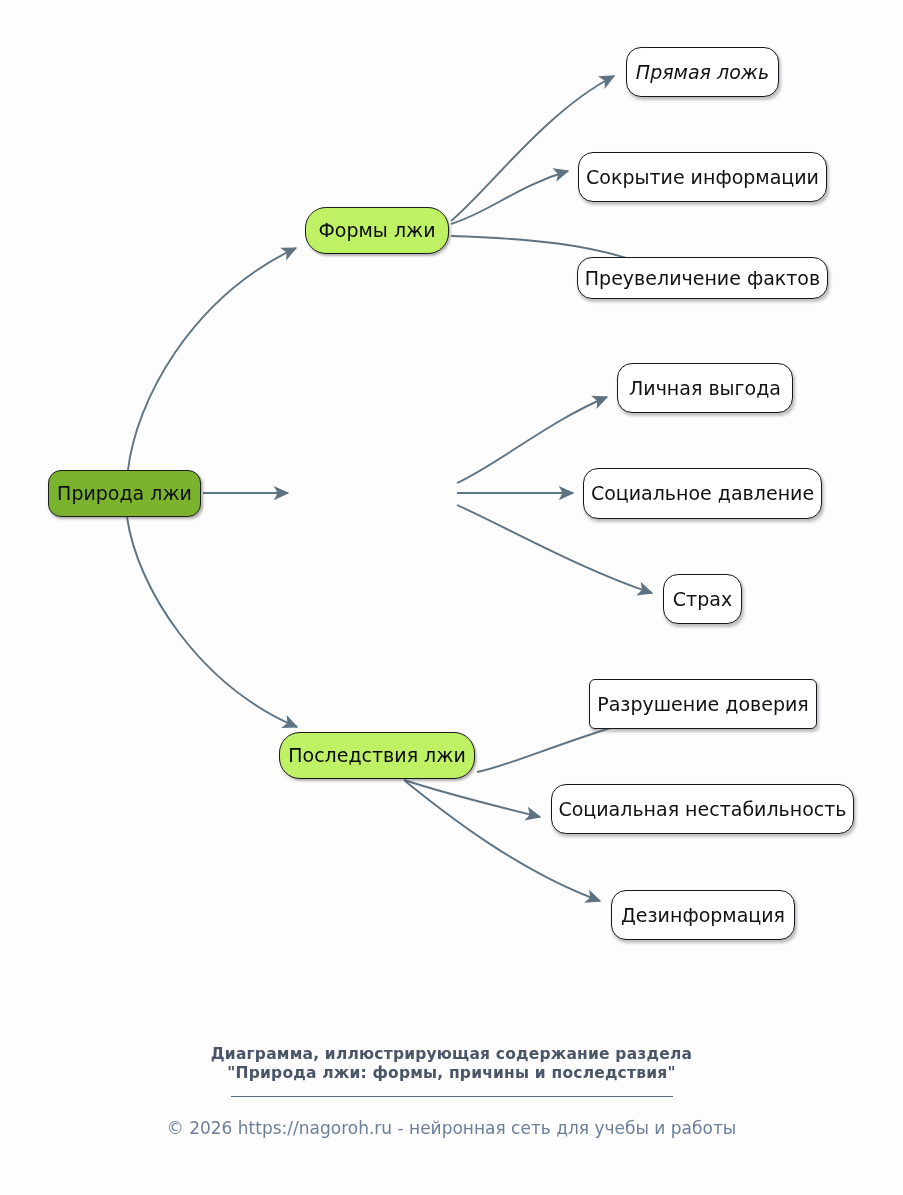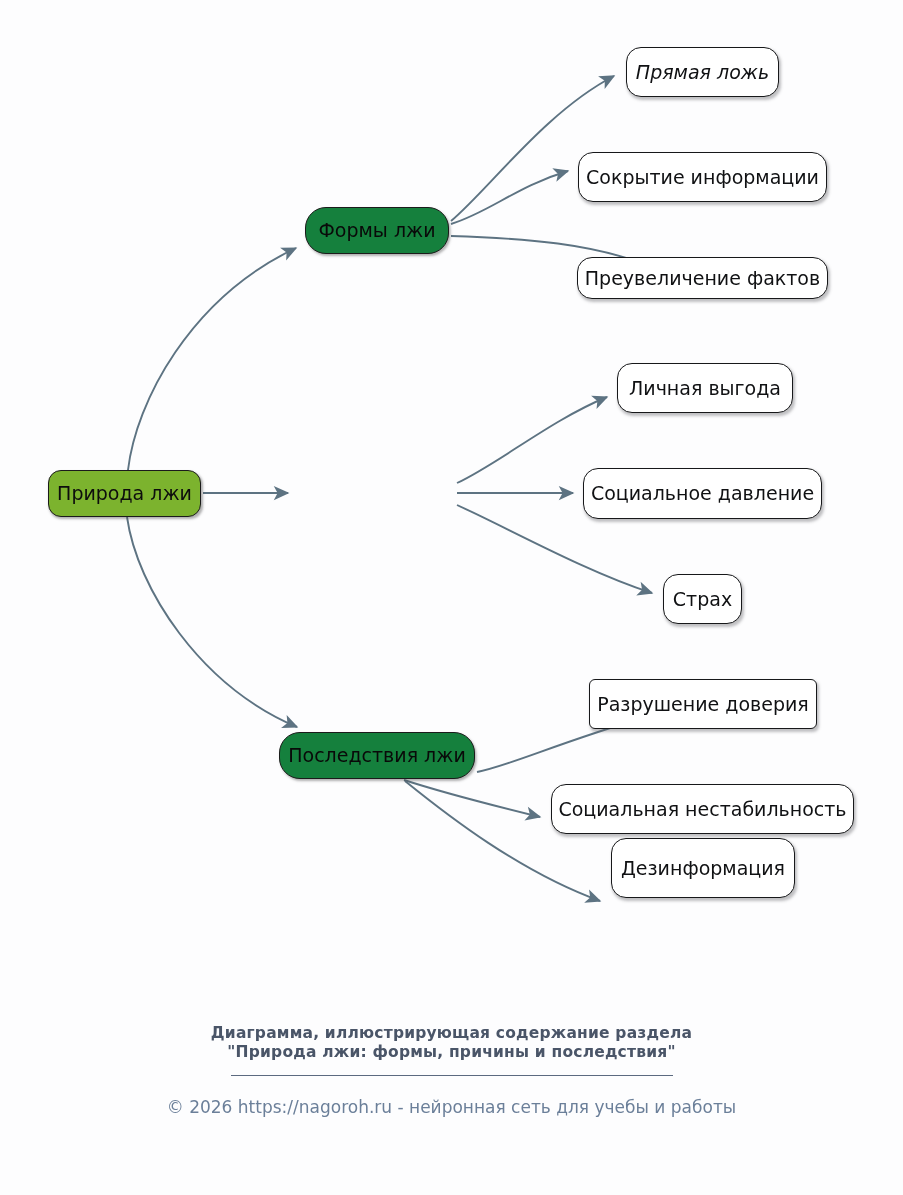--- a/index.html
+++ b/index.html
@@ -34,40 +34,41 @@
   }
   .node-root {
     background: #7cb32e;
     border: 1.6px solid #1b1b1b;
     border-radius: 13px;
     color: #0d0d0d;
     font-size: 19px;
     box-shadow: 1.5px 2px 2.5px rgba(60,60,60,0.40);
   }
   .node-branch {
-    background: #15803d;
+    background: #bef264;
     border: 1.6px solid #1b1b1b;
     border-radius: 21px;
     color: #090909;
     font-size: 19px;
     box-shadow: 1.5px 2px 2.5px rgba(60,60,60,0.40);
   }
   .node-leaf {
     background: #ffffff;
     border: 1.7px solid #17181a;
     border-radius: 15px;
     color: #101113;
     font-size: 19px;
     box-shadow: 1.5px 2.5px 3px rgba(90,90,95,0.38);
   }
   #footer {
     position: absolute;
     left: 0;
     width: 903px;
     text-align: center;
+    margin-top: 21px;
   }
   .footer-title {
     color: #4a5568;
     font-weight: bold;
     font-size: 15.5px;
     line-height: 19px;
     letter-spacing: 0.2px;
   }
   .footer-rule {
     width: 442px;
@@ -142,21 +143,21 @@
 
   <div class="node node-branch" style="left:279px; top:732px; width:196px; height:47px;">
     <span>Последствия лжи</span>
   </div>
   <div class="node node-leaf" style="left:589px; top:679px; width:228px; height:50px;border-radius:6px;">
     <span>Разрушение доверия</span>
   </div>
   <div class="node node-leaf" style="left:551px; top:784px; width:303px; height:50px;">
     <span>Социальная нестабильность</span>
   </div>
-  <div class="node node-leaf" style="left:611px; top:838px; width:184px; height:60px;">
+  <div class="node node-leaf" style="left:611px; top:890px; width:184px; height:50px;">
     <span>Дезинформация</span>
   </div>
 
   <div id="footer" style="top:1024px;">
     <div class="footer-title">
       <div>Диаграмма, иллюстрирующая содержание раздела</div>
       <div>"Природа лжи: формы, причины и последствия"</div>
     </div>
     <div class="footer-rule"></div>
     <div class="footer-copy">© 2026 https://nagoroh.ru - нейронная сеть для учебы и работы</div>

